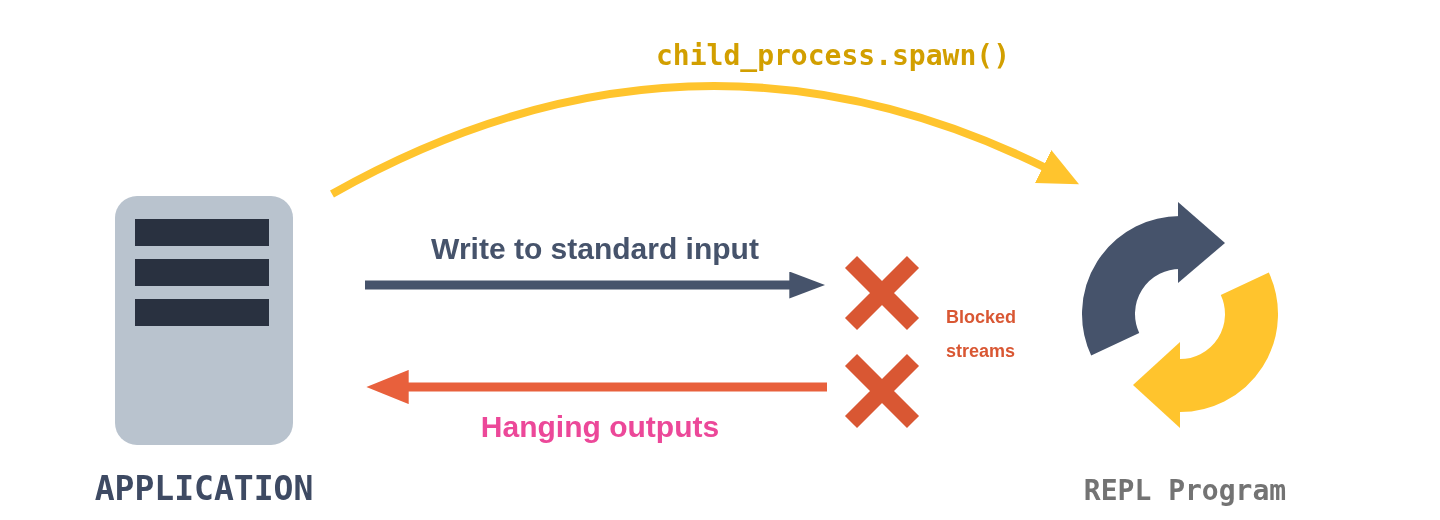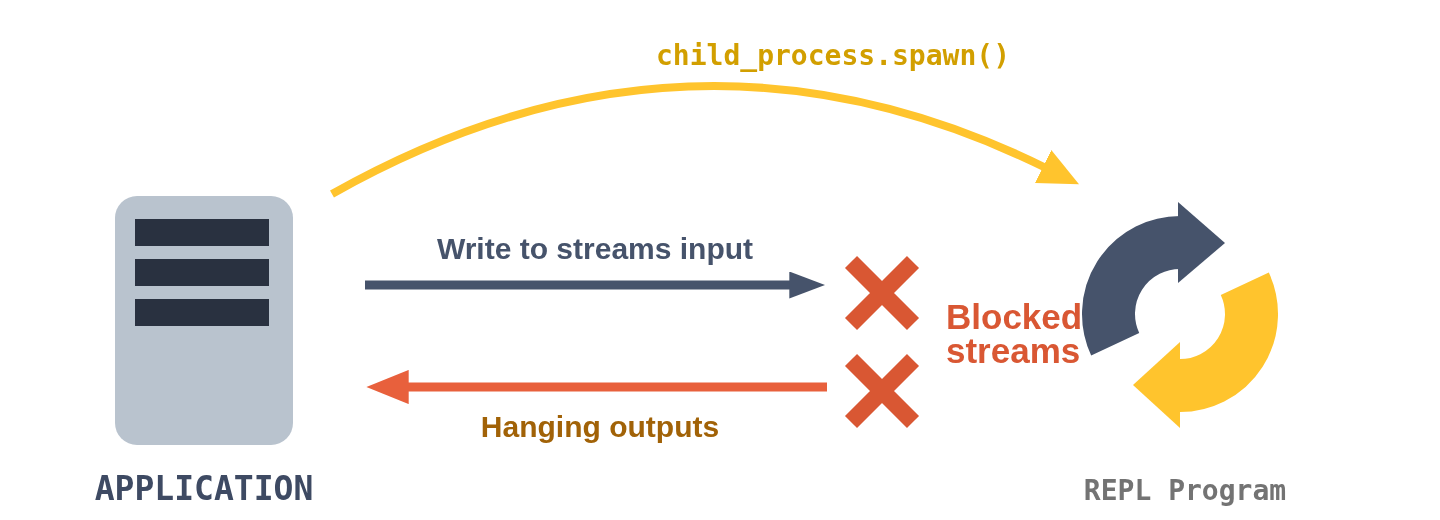--- a/index.html
+++ b/index.html
@@ -48,25 +48,25 @@
     color:#737373;
   }
   .stdin-label{
     left:370px;top:231px;width:450px;
     font-size:30px;line-height:36px;
     color:#46536B;
   }
   .hanging-label{
     left:380px;top:409px;width:440px;
     font-size:30px;line-height:36px;
-    color:#a16207;
+    color:#ec4899;
   }
   .blocked-label{
     left:946px;top:300px;width:126px;
-    font-size:35px;line-height:34px;
+    font-size:18px;line-height:34px;
     color:#D95733;
     text-align:left;
     font-weight:bold;
   }
   .arrow-layer{left:0;top:0;width:1440px;height:520px;pointer-events:none;}
   .repl-icon{left:1060px;top:180px;width:240px;height:260px;}
 </style>
 </head>
 <body>
 
@@ -97,21 +97,21 @@
 
   <div class="abs label-mono spawn-label">child_process.spawn()</div>
 
   <div class="abs server">
     <div class="slot slot1"></div>
     <div class="slot slot2"></div>
     <div class="slot slot3"></div>
   </div>
   <div class="abs label-mono app-label">APPLICATION</div>
 
-  <div class="abs label-sans stdin-label">Write to streams input</div>
+  <div class="abs label-sans stdin-label">Write to standard input</div>
 
   <div class="abs label-sans hanging-label">Hanging outputs</div>
 
   <div class="abs blocked-label">Blocked streams</div>
 
   <svg class="abs repl-icon" width="240" height="260" viewBox="0 0 240 260" xmlns="http://www.w3.org/2000/svg">
 
     <path d="M 55.2 164.2 A 71.5 71.5 0 0 1 120 62.5" fill="none" stroke="#46536B" stroke-width="53"></path>
     <polygon points="118,22 165,63 118,103" fill="#46536B"></polygon>
 

